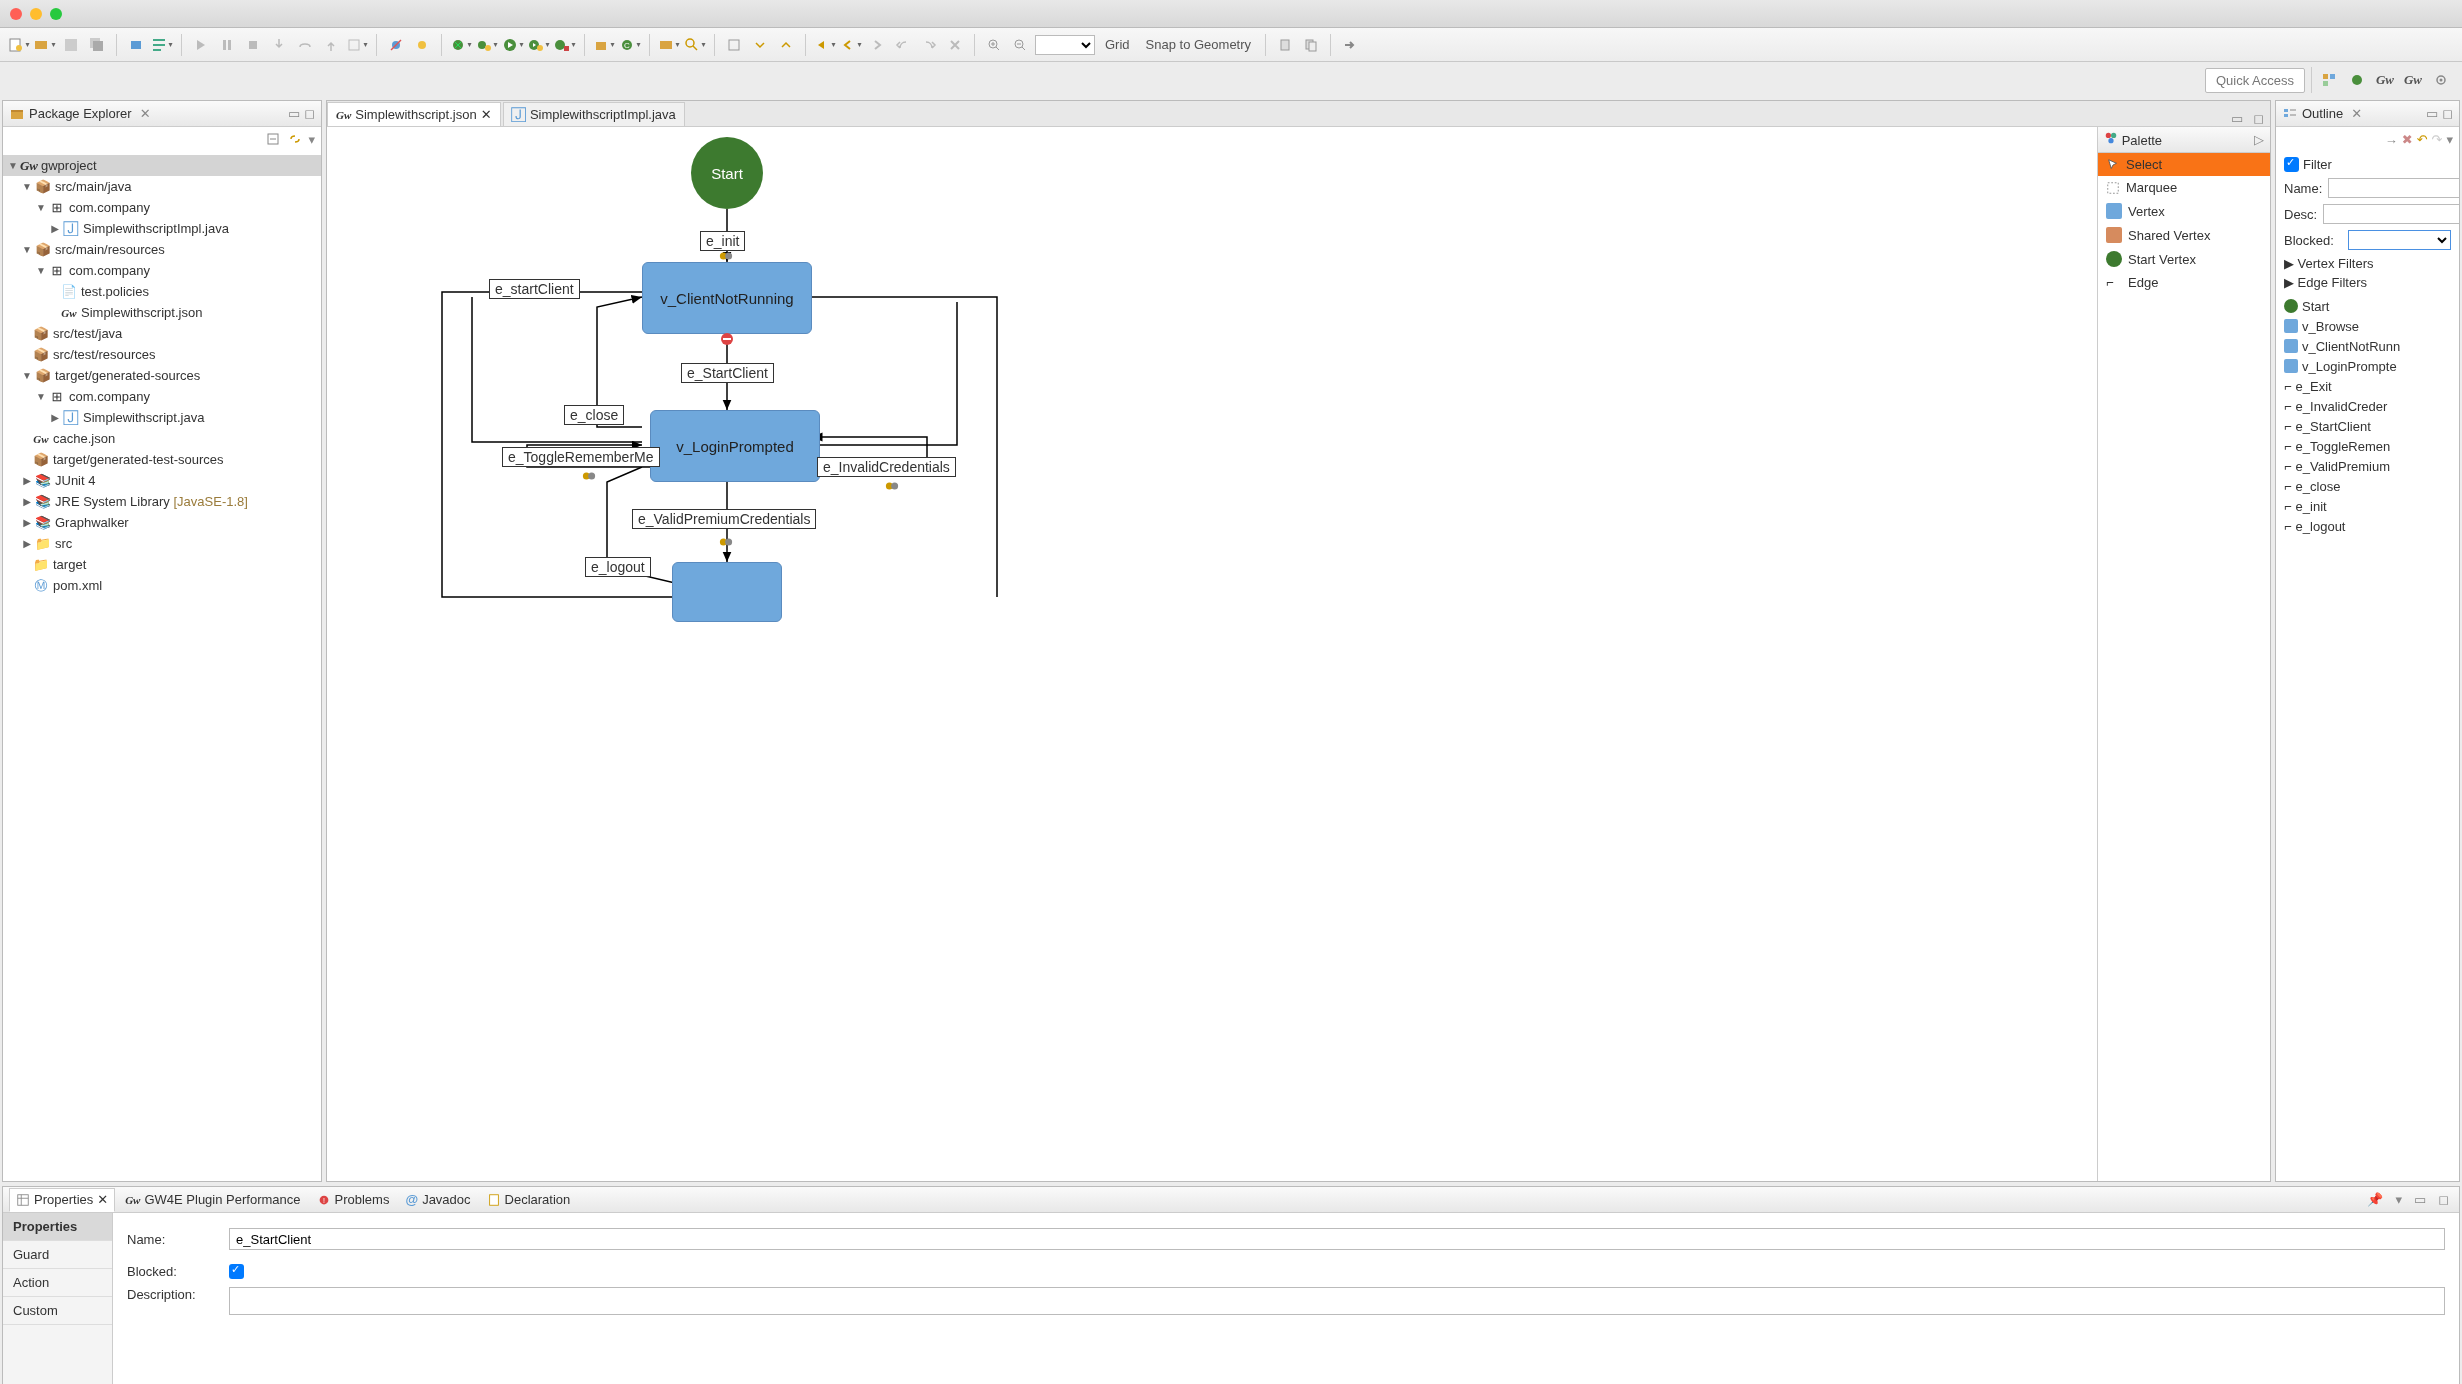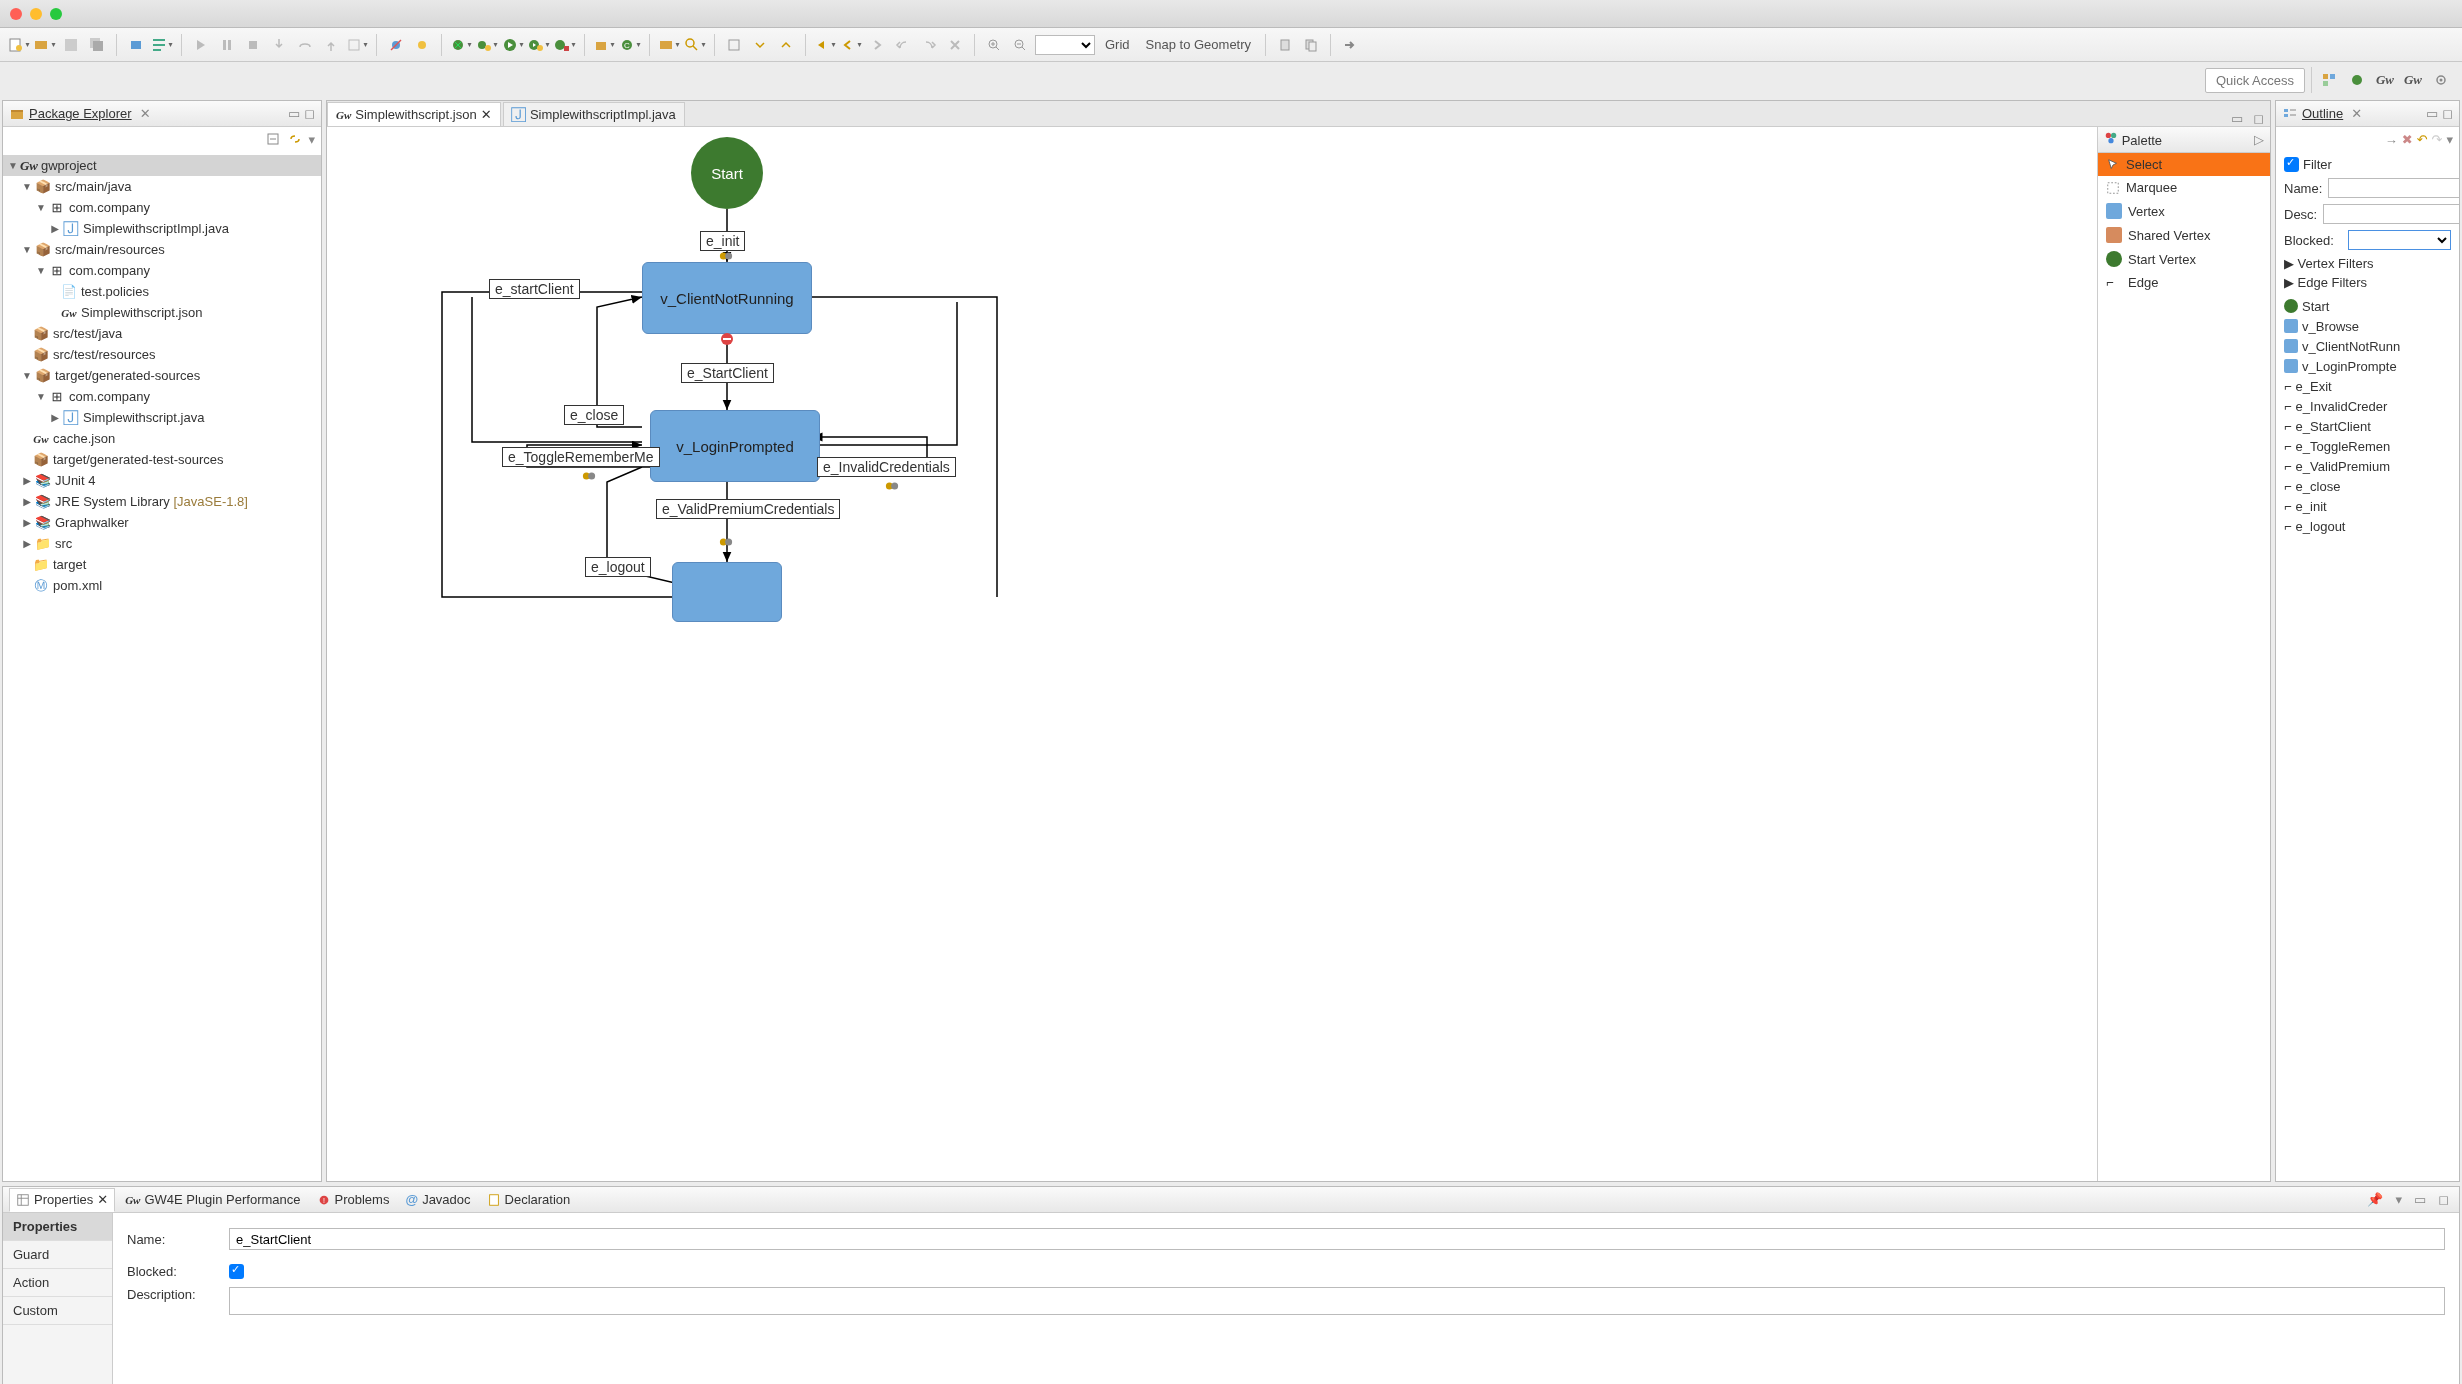--- a/index.html
+++ b/index.html
@@ -15,21 +15,21 @@
 .tb-icon svg { width: 16px; height: 16px; }
 .quick-row { height: 36px; background: #ececec; display: flex; align-items: center; justify-content: flex-end; padding: 0 10px; gap: 6px; }
 .quick-access { border: 1px solid #bbb; padding: 4px 10px; background: #fff; border-radius: 2px; color: #777; font-size: 13px; }
 .main-area { display: flex; height: calc(100% - 28px - 34px - 36px - 200px); }
 .panel { background: #fff; border: 1px solid #bbb; display: flex; flex-direction: column; margin: 2px; }
 .left-panel { width: 320px; }
 .center-panel { flex: 1; }
 .right-panel { width: 185px; }
 .panel-header { height: 26px; background: linear-gradient(#fafafa,#e8e8e8); border-bottom: 1px solid #ccc; display: flex; align-items: center; padding: 0 6px; gap: 4px; }
 .panel-header .icon-sm { width: 16px; height: 16px; }
-.panel-header .tab-label { font-size: 13px; text-decoration: underline; }
+.panel-header .tab-label { font-size: 13px; }
 .panel-header .close-x { color: #888; cursor: pointer; padding: 0 4px; }
 .panel-header .spacer { flex: 1; }
 .panel-toolbar { height: 24px; display: flex; align-items: center; justify-content: flex-end; gap: 4px; padding: 0 6px; }
 .tree { padding: 4px 0; overflow: auto; flex: 1; font-size: 13px; }
 .tree-row { display: flex; align-items: center; height: 21px; padding-right: 6px; cursor: default; white-space: nowrap; }
 .tree-row.selected { background: #d4d4d4; }
 .twisty { width: 12px; height: 12px; margin-right: 2px; display: inline-flex; align-items: center; justify-content: center; color: #666; font-size: 10px; cursor: pointer; }
 .tree-icon { width: 16px; height: 16px; margin-right: 4px; display: inline-flex; align-items: center; justify-content: center; }
 .editor-tabs { height: 26px; background: #e8e8e8; border-bottom: 1px solid #ccc; display: flex; align-items: flex-end; }
 .editor-tab { height: 24px; padding: 0 8px; display: flex; align-items: center; gap: 4px; border: 1px solid #ccc; border-bottom: none; margin-right: 2px; background: #f0f0f0; font-size: 13px; }
@@ -538,21 +538,21 @@
         <div class="edge-label" style="left:175px;top:320px;">e_ToggleRememberMe</div>
         <svg class="gear" style="left:255px;top:342px;" viewBox="0 0 16 16">
             <circle cx="5" cy="8" r="4" fill="#c90"></circle>
             <circle cx="11" cy="8" r="4" fill="#888"></circle>
           </svg>
         <div class="edge-label" style="left:490px;top:330px;">e_InvalidCredentials</div>
         <svg class="gear" style="left:558px;top:352px;" viewBox="0 0 16 16">
             <circle cx="5" cy="8" r="4" fill="#c90"></circle>
             <circle cx="11" cy="8" r="4" fill="#888"></circle>
           </svg>
-        <div class="edge-label" style="left:305px;top:372px;margin-left:24px;">e_ValidPremiumCredentials</div>
+        <div class="edge-label" style="left:305px;top:382px;">e_ValidPremiumCredentials</div>
         <svg class="gear" style="left:392px;top:408px;" viewBox="0 0 16 16">
             <circle cx="5" cy="8" r="4" fill="#c90"></circle>
             <circle cx="11" cy="8" r="4" fill="#888"></circle>
           </svg>
         <div class="edge-label" style="left:258px;top:430px;">e_logout</div>
 
         <div class="node-vertex" style="left:345px;top:435px;width:110px;height:60px;"></div>
       </div>
 
       <div class="palette">

